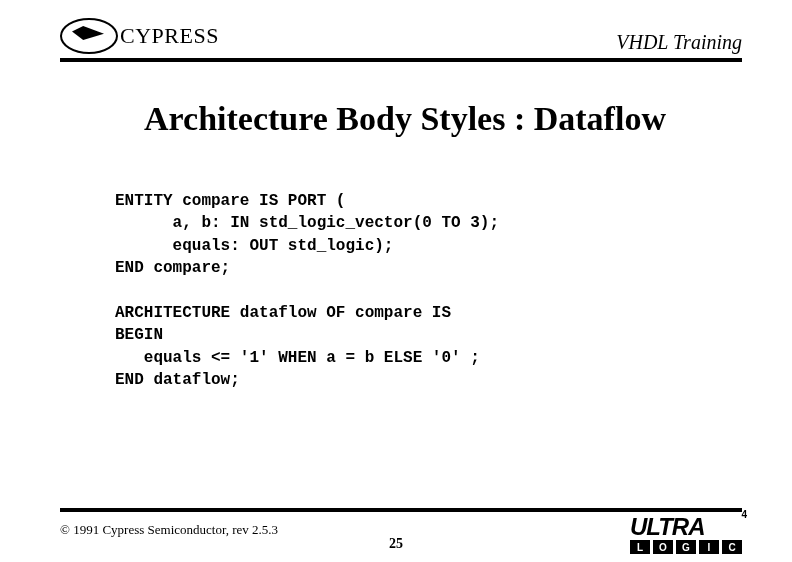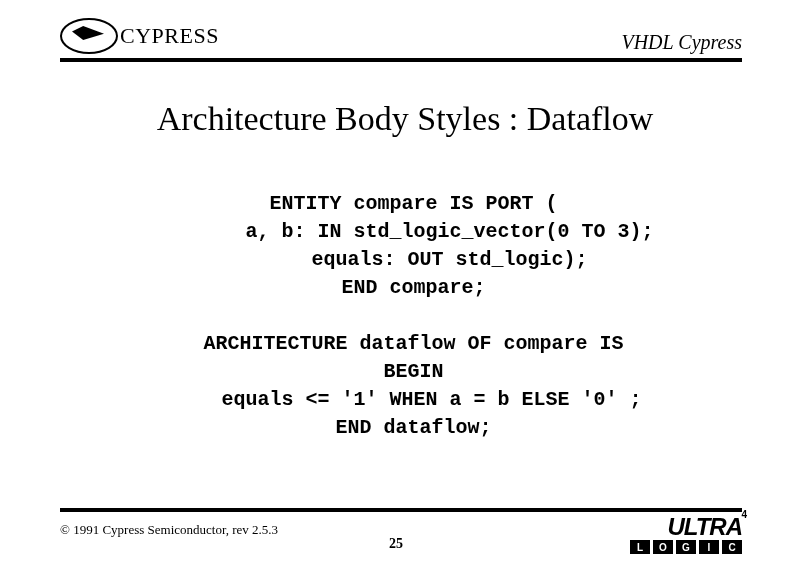--- a/index.html
+++ b/index.html
@@ -59,33 +59,32 @@
     height: 4px;
     background: #000;
   }
   .slide-title {
     position: absolute;
     top: 100px;
     left: 60px;
     right: 42px;
     text-align: center;
     font-size: 34px;
-    font-weight: normal;
+    font-weight: bold;
   }
   .code-block {
     position: absolute;
     top: 190px;
     left: 115px;
     right: 80px;
     font-family: "Courier New", monospace;
-    font-size: 20px;
+    font-size: 16px;
     font-weight: bold;
     line-height: 1.4;
     white-space: pre;
-    text-align: center;
   }
   .footer-rule {
     position: absolute;
     bottom: 50px;
     left: 60px;
     right: 50px;
     height: 4px;
     background: #000;
   }
   .copyright {
@@ -100,21 +99,20 @@
     left: 50%;
     transform: translateX(-50%);
     font-size: 14px;
     font-weight: bold;
     font-family: Liberation Serif, serif;
   }
   .ultra-logo {
     position: absolute;
     bottom: 8px;
     right: 50px;
-    text-align: right;
   }
   .ultra-word {
     font-family: Arial, sans-serif;
     font-weight: 900;
     font-style: italic;
     font-size: 24px;
     letter-spacing: -1px;
     line-height: 0.9;
     position: relative;
   }
@@ -138,21 +136,21 @@
   }
 </style>
 </head>
 <body>
 
 <div class="header">
   <div class="logo-wrap">
     <div class="logo-ellipse"></div>
     <div class="logo-text">CYPRESS</div>
   </div>
-  <div class="header-title">VHDL Cypress</div>
+  <div class="header-title">VHDL Training</div>
 </div>
 <div class="header-rule"></div>
 
 <div class="slide-title">Architecture Body Styles : Dataflow</div>
 
 <div class="code-block">ENTITY compare IS PORT (
       a, b: IN std_logic_vector(0 TO 3);
       equals: OUT std_logic);
 END compare;
 

